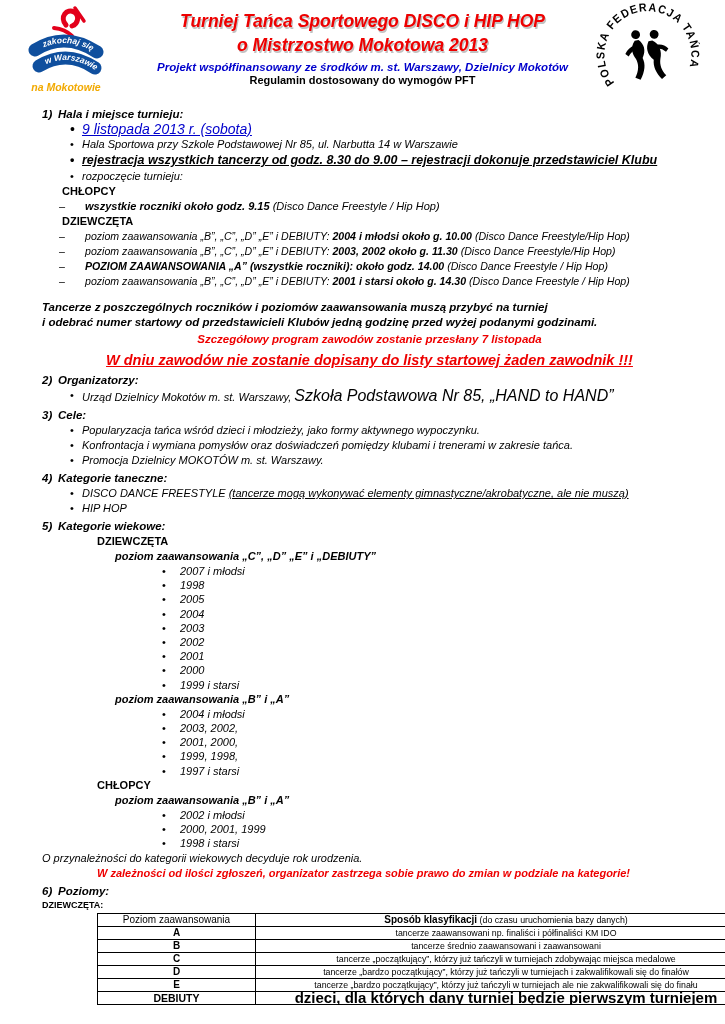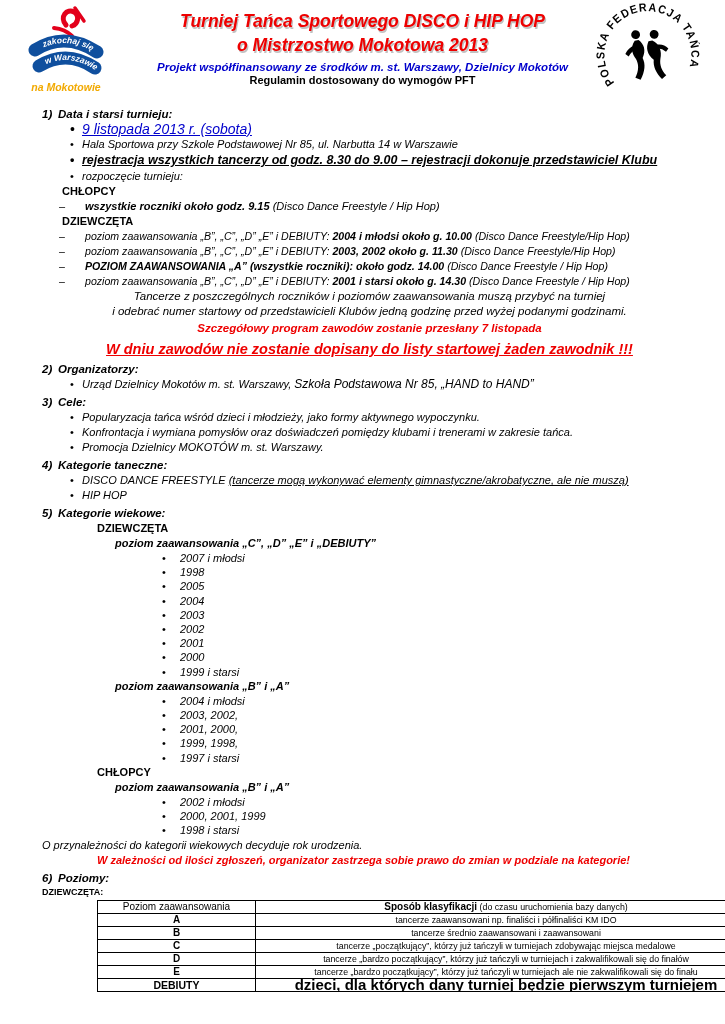--- a/index.html
+++ b/index.html
@@ -20,26 +20,26 @@
   
   .content { padding: 2px 28px 0 42px; font-size: 11px; } .b { font-weight: bold; } .u { text-decoration: underline; }
   .sec-head { font-size: 11.5px; font-weight: bold; font-style: italic; line-height: 16px; margin-top: 2px; }
   .sec-num { display: inline-block; width: 16px; }
   .bullet { position: relative; padding-left: 40px; line-height: 15px; font-style: italic; }
   .bullet::before { content: "\2022"; position: absolute; left: 28px; font-style: normal; color: #000; }
   .bullet.date { color: #0000cc; font-weight: normal; font-size: 14px; }
   .bullet.date .txt { text-decoration: underline; }
   .bullet.reg { font-weight: bold; font-size: 12.5px; line-height: 17px; }
   .bullet.reg .txt { text-decoration: underline; }
-  .bullet .big { font-size: 12px; }
+  .bullet .big { font-size: 16px; }
   .glabel { padding-left: 20px; font-weight: bold; line-height: 15px; }
   .dash { position: relative; padding-left: 43px; line-height: 15px; font-style: italic; }
   .dash::before { content: "\2013"; position: absolute; left: 17px; }
   .dash.sm { font-size: 10.6px; }
-  .notice { margin-top: 0; text-align: center; font-weight: normal; font-style: italic; font-size: 11.5px; line-height: 15px; }
+  .notice { margin-top: 11px; font-weight: bold; font-style: italic; font-size: 11.5px; line-height: 15px; }
   .notice-red { margin-top: 2px; text-align: center; color: #ee0000; font-weight: bold; font-style: italic; font-size: 11.5px; line-height: 15px; }
   .warning { margin-top: 4px; text-align: center; color: #ee0000; font-weight: bold; font-style: italic; font-size: 14.5px; line-height: 19px; text-decoration: underline; }
   .s5-label { padding-left: 55px; font-weight: bold; line-height: 15px; }
   .s5-sub { padding-left: 73px; font-weight: bold; font-style: italic; line-height: 15px; }
   ul.years { list-style: none; margin: 0; padding: 0 0 0 138px; font-style: italic; }
   ul.years li { position: relative; line-height: 14.2px; }
   ul.years li::before { content: "\2022"; position: absolute; left: -18px; font-style: normal; }
   .plain-note { font-style: italic; line-height: 15px; margin-top: 1px; }
   .red-note { padding-left: 55px; color: #ee0000; font-weight: bold; font-style: italic; line-height: 15px; }
   .sub-label { font-size: 9px; font-weight: bold; line-height: 13px; }
@@ -104,21 +104,21 @@
           <circle cx="65" cy="36" r="4.6"></circle>
           <path d="M62 42 c7 5 8 13 5 20 c-2 6 -1 12 3 18 l-5 3 c-5 -7 -7 -14 -5 -21 c-6 -7 -6 -14 -2 -20z"></path>
           <path d="M66 47 q7 0 11 6 l-3 3 q-4 -5 -9 -5z"></path>
         </g>
       </svg>
     </div>
   </header>
 
   <div class="content">
 
-    <div class="sec-head"><span class="sec-num">1)</span><span>Data i starsi turnieju:</span></div>
+    <div class="sec-head"><span class="sec-num">1)</span><span>Hala i miejsce turnieju:</span></div>
 
     <div class="bullet date"><span class="txt">9 listopada 2013 r. (sobota)</span></div>
     <div class="bullet"><span class="txt">Hala Sportowa przy Szkole Podstawowej Nr 85, ul. Narbutta 14 w Warszawie</span></div>
     <div class="bullet reg"><span class="txt">rejestracja wszystkich tancerzy od godz. 8.30 do 9.00 – rejestracji dokonuje przedstawiciel Klubu</span></div>
     <div class="bullet"><span class="txt">rozpoczęcie turnieju:</span></div>
 
     <div class="glabel">CHŁOPCY</div>
     <div class="dash"><span class="b">wszystkie roczniki około godz. 9.15</span><span> (Disco Dance Freestyle / Hip Hop)</span></div>
 
     <div class="glabel">DZIEWCZĘTA</div>

